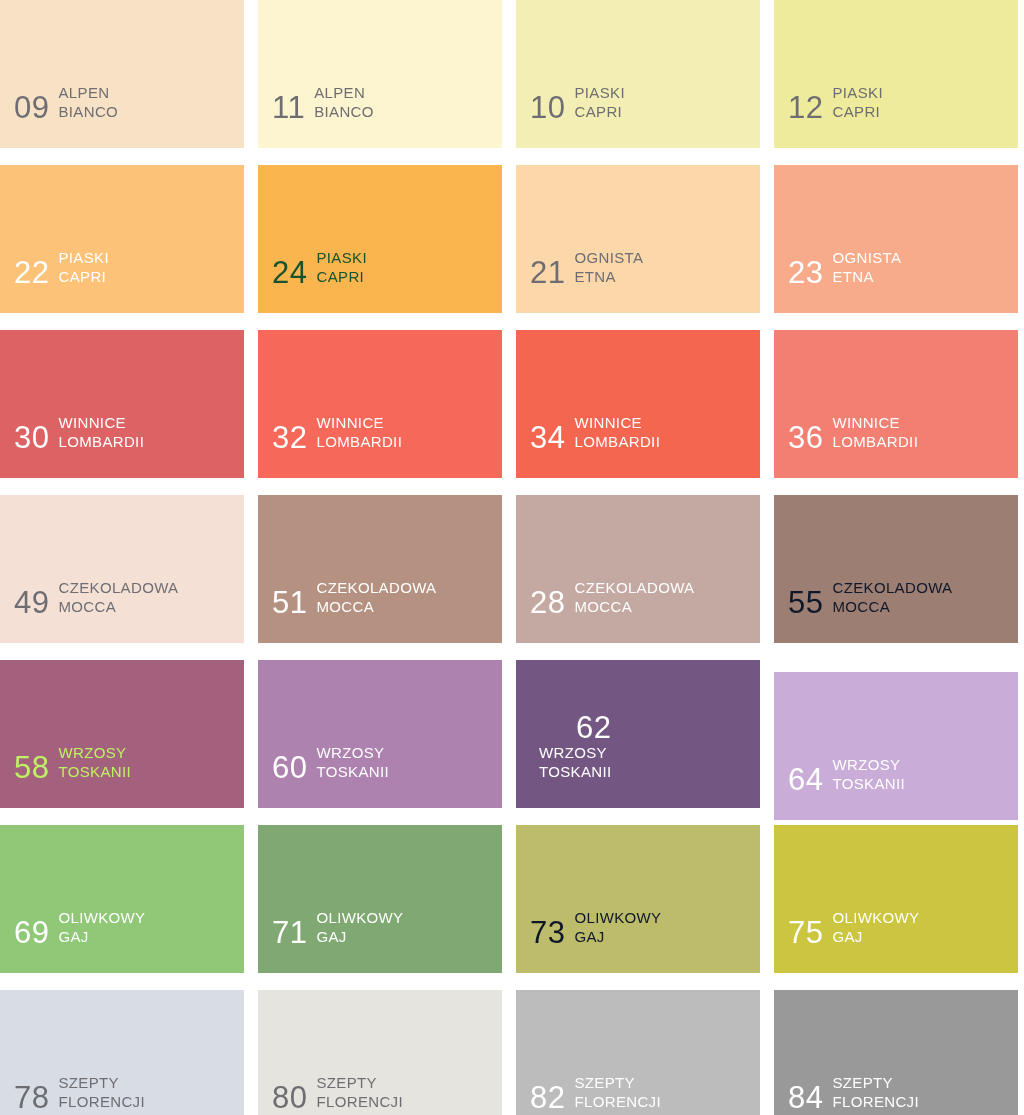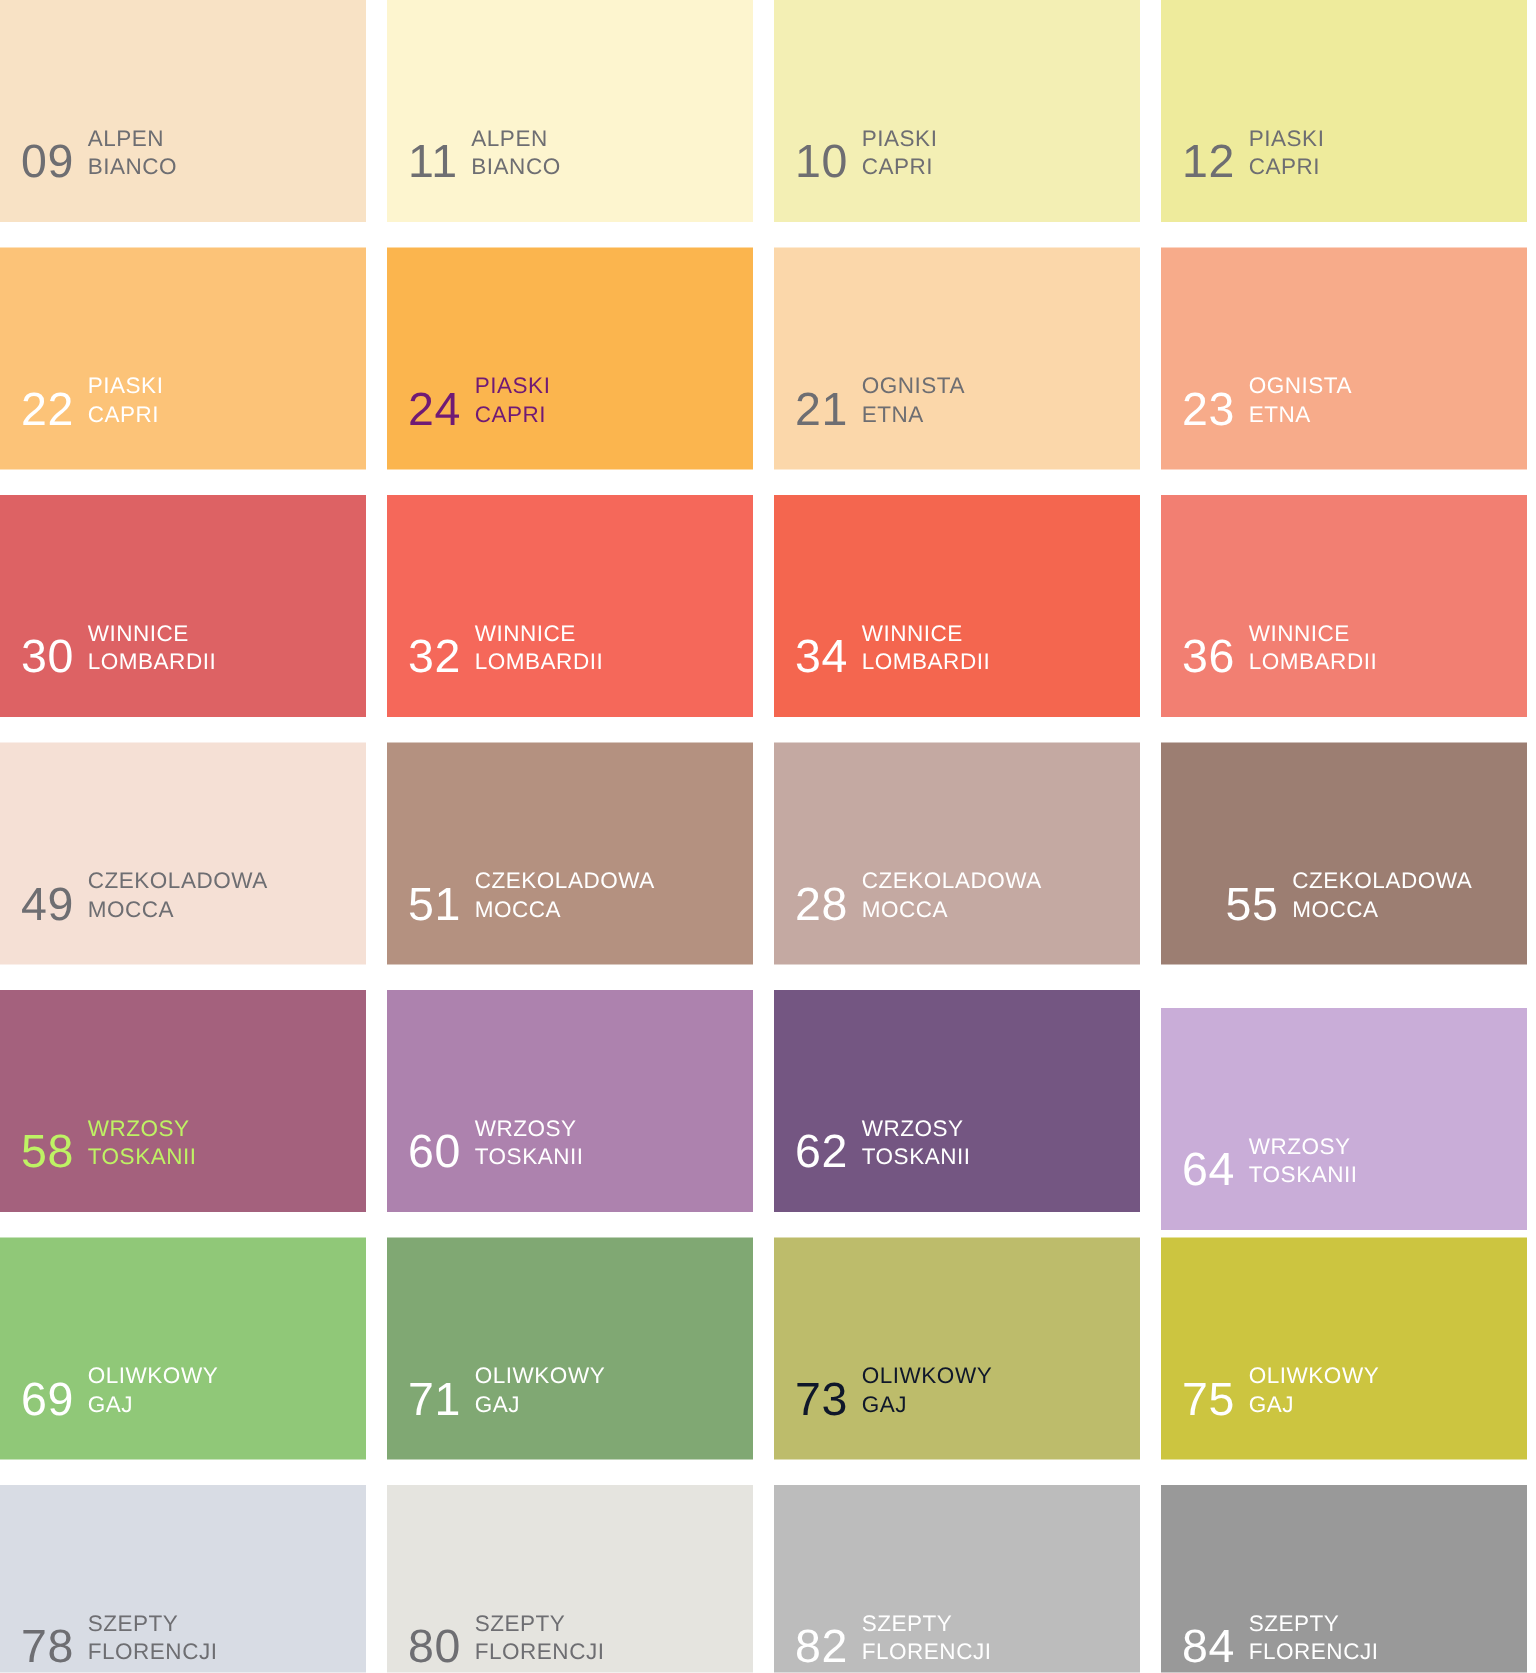--- a/index.html
+++ b/index.html
@@ -93,21 +93,21 @@
         <span class="swatch-name"><span class="line1">PIASKI</span><span class="line2">CAPRI</span></span>
       </div>
     </div>
     <div class="swatch" style="background-color: rgb(252, 195, 120);">
       <div class="swatch-caption" style="color: rgb(255, 255, 255);">
         <span class="swatch-number">22</span>
         <span class="swatch-name"><span class="line1">PIASKI</span><span class="line2">CAPRI</span></span>
       </div>
     </div>
     <div class="swatch" style="background-color: rgb(251, 181, 78);">
-      <div class="swatch-caption" style="color: #701a75;">
+      <div class="swatch-caption" style="color: #14532d;">
         <span class="swatch-number">24</span>
         <span class="swatch-name"><span class="line1">PIASKI</span><span class="line2">CAPRI</span></span>
       </div>
     </div>
     <div class="swatch" style="background-color: rgb(251, 215, 170);">
       <div class="swatch-caption" style="color: rgb(110, 110, 114);">
         <span class="swatch-number">21</span>
         <span class="swatch-name"><span class="line1">OGNISTA</span><span class="line2">ETNA</span></span>
       </div>
     </div>
@@ -153,39 +153,39 @@
         <span class="swatch-name"><span class="line1">CZEKOLADOWA</span><span class="line2">MOCCA</span></span>
       </div>
     </div>
     <div class="swatch" style="background-color: rgb(196, 169, 162);">
       <div class="swatch-caption" style="color: rgb(255, 255, 255);">
         <span class="swatch-number">28</span>
         <span class="swatch-name"><span class="line1">CZEKOLADOWA</span><span class="line2">MOCCA</span></span>
       </div>
     </div>
     <div class="swatch" style="background-color: rgb(156, 126, 114);">
-      <div class="swatch-caption" style="color: #ffffff; margin-left: 29px;">
+      <div class="swatch-caption" style="color: #0f172a;">
         <span class="swatch-number">55</span>
         <span class="swatch-name"><span class="line1">CZEKOLADOWA</span><span class="line2">MOCCA</span></span>
       </div>
     </div>
     <div class="swatch" style="background-color: rgb(164, 97, 125);">
       <div class="swatch-caption" style="color: #bef264;">
         <span class="swatch-number">58</span>
         <span class="swatch-name"><span class="line1">WRZOSY</span><span class="line2">TOSKANII</span></span>
       </div>
     </div>
     <div class="swatch" style="background-color: rgb(173, 130, 174);">
       <div class="swatch-caption" style="color: rgb(255, 255, 255);">
         <span class="swatch-number">60</span>
         <span class="swatch-name"><span class="line1">WRZOSY</span><span class="line2">TOSKANII</span></span>
       </div>
     </div>
     <div class="swatch" style="background-color: rgb(116, 86, 130);">
-      <div class="swatch-caption" style="color: rgb(255, 255, 255);">
+      <div class="swatch-caption" style="color: rgb(255, 255, 255); flex-direction: column;">
         <span class="swatch-number">62</span>
         <span class="swatch-name"><span class="line1">WRZOSY</span><span class="line2">TOSKANII</span></span>
       </div>
     </div>
     <div class="swatch" style="background-color: rgb(201, 173, 216); margin-top: 12px;">
       <div class="swatch-caption" style="color: rgb(255, 255, 255);">
         <span class="swatch-number">64</span>
         <span class="swatch-name"><span class="line1">WRZOSY</span><span class="line2">TOSKANII</span></span>
       </div>
     </div>

